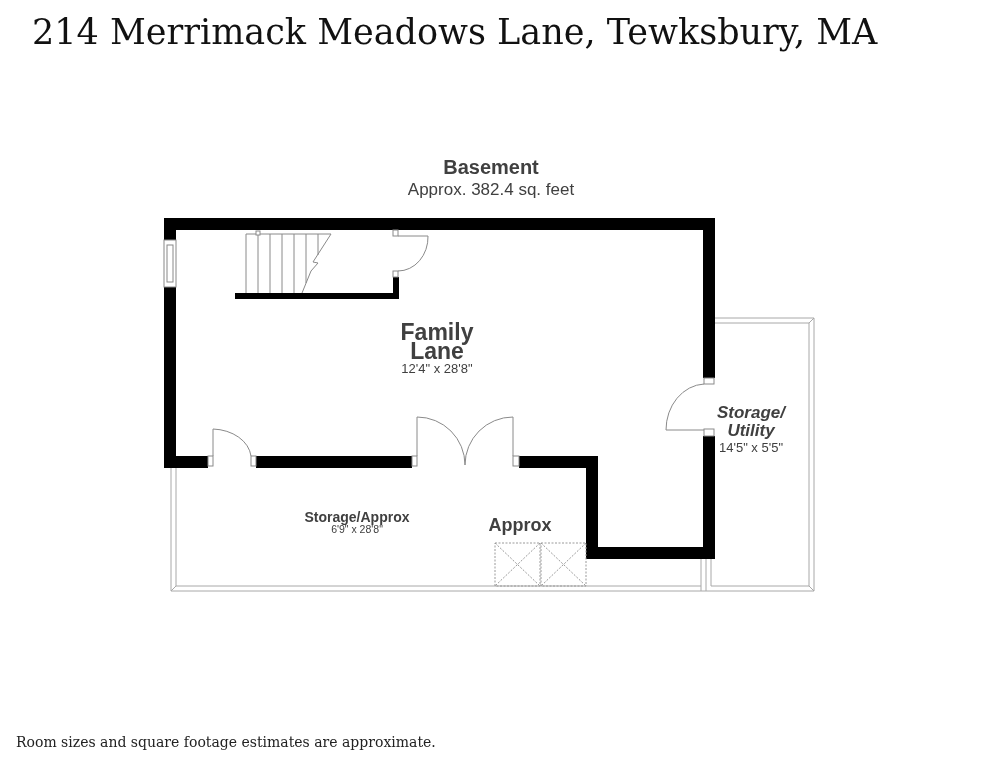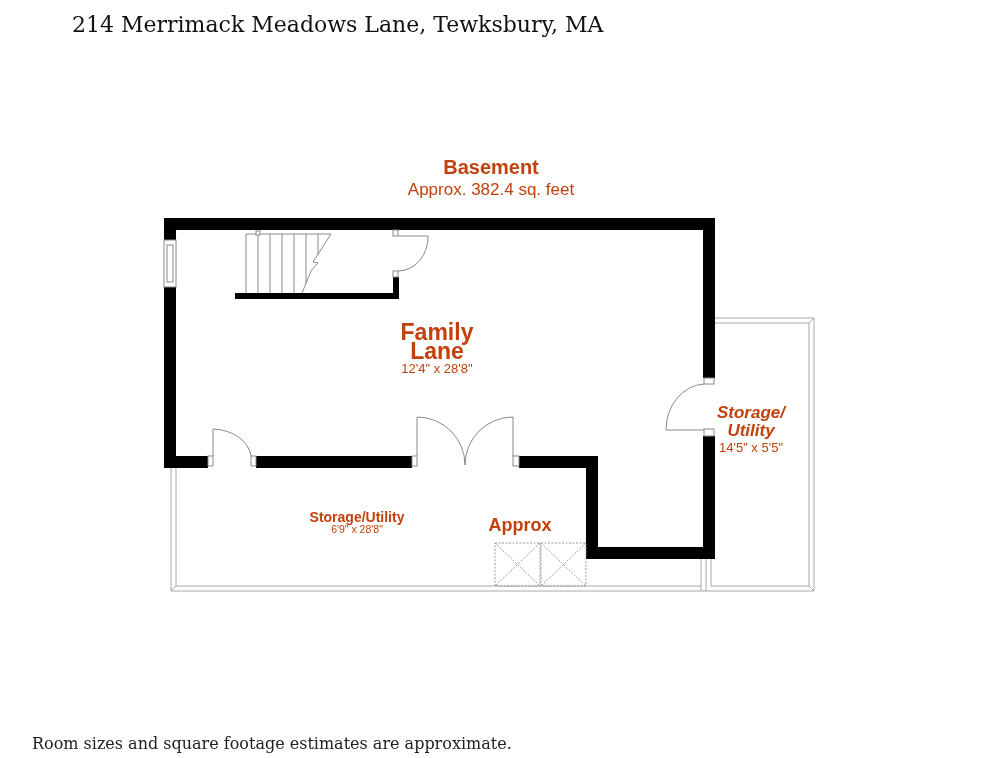--- a/index.html
+++ b/index.html
@@ -1,28 +1,28 @@
 <!DOCTYPE html>
 <html><head>
 <meta charset="utf-8">
 <style>
   html, body { margin: 0; padding: 0; background: #ffffff; }
   body { width: 984px; height: 758px; position: relative; overflow: hidden; }
   .title {
     position: absolute; left: 32px; top: 12px;
     font-family: "DejaVu Serif", "Liberation Serif", serif;
-    font-size: 22px; color: #111111; letter-spacing: 0px; white-space: nowrap; margin-left: 40px;
+    font-size: 35px; color: #111111; letter-spacing: 0px; white-space: nowrap;
   }
   .footer {
-    position: absolute; left: 32px; top: 734px;
+    position: absolute; left: 16px; top: 734px;
     font-family: "DejaVu Serif", "Liberation Serif", serif;
-    font-size: 16px; color: #222222; white-space: nowrap;
+    font-size: 14px; color: #222222; white-space: nowrap;
   }
   .plan { position: absolute; left: 0; top: 0; width: 984px; height: 758px; }
-  .lbl { position: absolute; font-family: "Liberation Sans", sans-serif; text-align: center; color: #c2410c; line-height: 1.0; white-space: nowrap; }
+  .lbl { position: absolute; font-family: "Liberation Sans", sans-serif; text-align: center; color: #404040; line-height: 1.0; white-space: nowrap; }
   .floor-name { left: 391px; top: 157px; width: 200px; font-size: 20px; font-weight: bold; }
   .floor-area { left: 391px; top: 181px; width: 200px; font-size: 17px; }
   .room-name { font-weight: bold; }
   .family-name { left: 367px; top: 323px; width: 140px; font-size: 23px; line-height: 19px; }
   .family-dim { left: 367px; top: 362px; width: 140px; font-size: 13px; }
   .su-right-name { left: 701px; top: 404px; width: 100px; font-size: 17px; line-height: 18px; font-style: italic; }
   .su-right-dim { left: 701px; top: 441px; width: 100px; font-size: 13px; }
   .su-bottom-name { left: 287px; top: 510px; width: 140px; font-size: 14px; }
   .su-bottom-dim { left: 287px; top: 524px; width: 140px; font-size: 10.5px; }
   .laundry-name { left: 470px; top: 516px; width: 100px; font-size: 18px; }
@@ -140,18 +140,18 @@
   <div>Lane</div>
 </div>
 <div class="lbl family-dim">12'4" x 28'8"</div>
 
 <div class="lbl room-name su-right-name">
   <div>Storage/</div>
   <div>Utility</div>
 </div>
 <div class="lbl su-right-dim">14'5" x 5'5"</div>
 
-<div class="lbl room-name su-bottom-name">Storage/Utility</div>
+<div class="lbl room-name su-bottom-name">Storage/Approx</div>
 <div class="lbl su-bottom-dim">6'9" x 28'8"</div>
 
 <div class="lbl room-name laundry-name">Approx</div>
 
 <div class="footer">Room sizes and square footage estimates are approximate.</div>
 
 </body></html>

